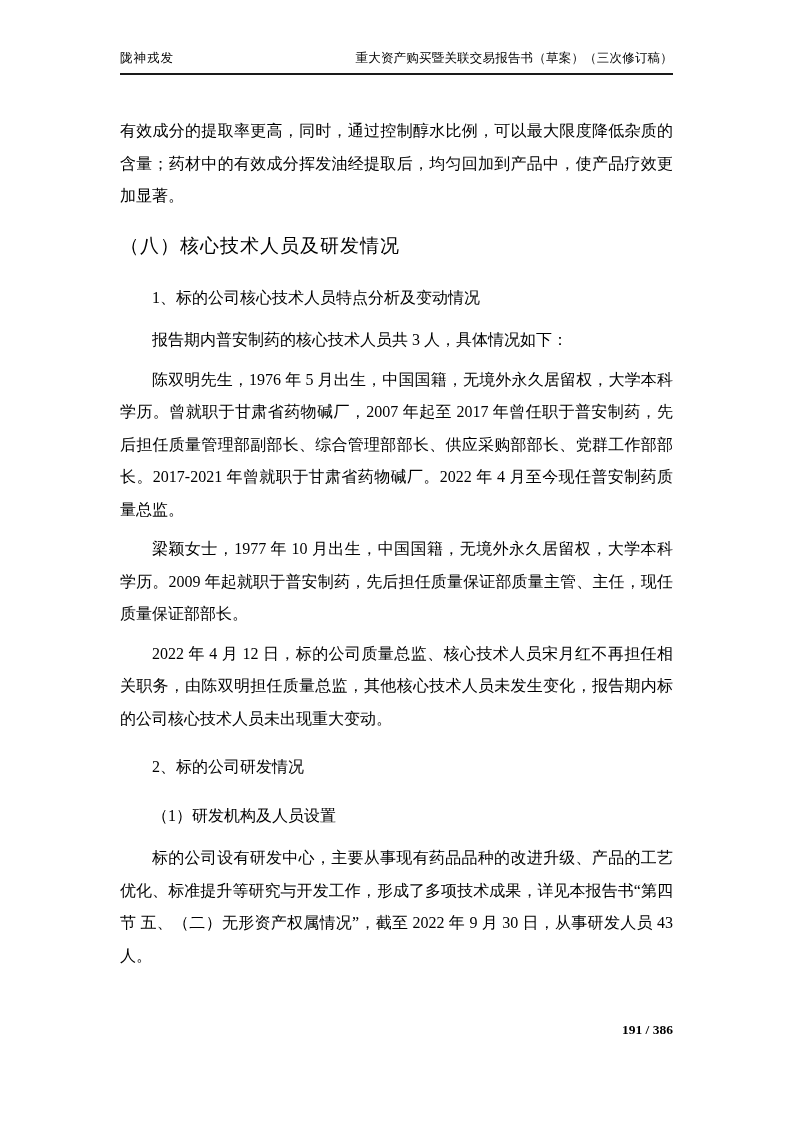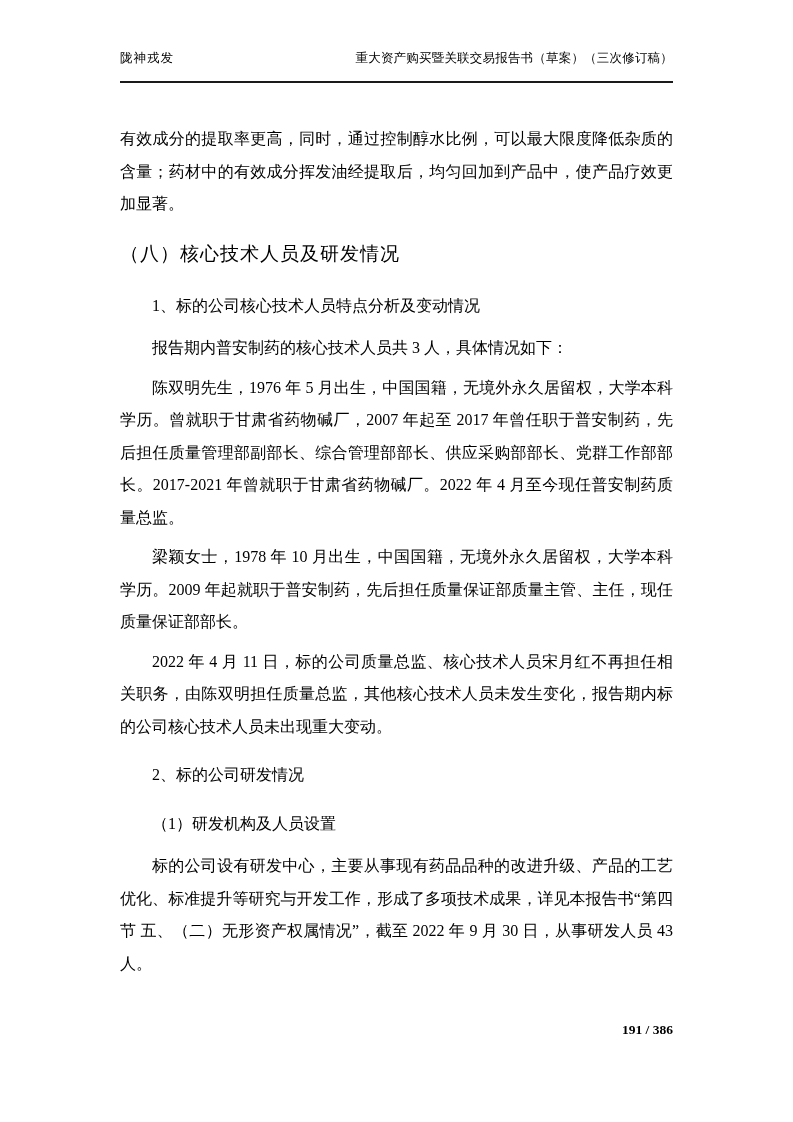--- a/index.html
+++ b/index.html
@@ -14,21 +14,21 @@
     margin: 0 auto;
     background: #ffffff;
     box-sizing: border-box;
     padding: 0 120px;
     color: #000000;
     font-family: "Liberation Serif", "DejaVu Serif", serif;
     overflow: hidden;
   }
   .header {
     padding-top: 50px;
-    padding-bottom: 15px;
+    padding-bottom: 7px;
     border-bottom: 2px solid #1a1a1a;
     display: flex;
     justify-content: space-between;
     align-items: flex-end;
     font-size: 12.5px;
     line-height: 16px;
   }
   .header .h-left { letter-spacing: 1px; }
   .header .h-right { letter-spacing: 0.2px; }
   .content {
@@ -87,24 +87,24 @@
     <p class="body noindent">有效成分的提取率更高，同时，通过控制醇水比例，可以最大限度降低杂质的含量；药材中的有效成分挥发油经提取后，均匀回加到产品中，使产品疗效更加显著。</p>
 
     <h2 class="heading">（八）核心技术人员及研发情况</h2>
 
     <p class="subtitle">1、标的公司核心技术人员特点分析及变动情况</p>
 
     <p class="body">报告期内普安制药的核心技术人员共 3 人，具体情况如下：</p>
 
     <p class="body">陈双明先生，1976 年 5 月出生，中国国籍，无境外永久居留权，大学本科学历。曾就职于甘肃省药物碱厂，2007 年起至 2017 年曾任职于普安制药，先后担任质量管理部副部长、综合管理部部长、供应采购部部长、党群工作部部长。2017-2021 年曾就职于甘肃省药物碱厂。2022 年 4 月至今现任普安制药质量总监。</p>
 
-    <p class="body">梁颖女士，1978 年 10 月出生，中国国籍，无境外永久居留权，大学本科学历。2009 年起就职于普安制药，先后担任质量保证部质量主管、主任，现任质量保证部部长。</p>
+    <p class="body">梁颖女士，1977 年 10 月出生，中国国籍，无境外永久居留权，大学本科学历。2009 年起就职于普安制药，先后担任质量保证部质量主管、主任，现任质量保证部部长。</p>
 
 
-    <p class="body">2022 年 4 月 11 日，标的公司质量总监、核心技术人员宋月红不再担任相关职务，由陈双明担任质量总监，其他核心技术人员未发生变化，报告期内标的公司核心技术人员未出现重大变动。</p>
+    <p class="body">2022 年 4 月 12 日，标的公司质量总监、核心技术人员宋月红不再担任相关职务，由陈双明担任质量总监，其他核心技术人员未发生变化，报告期内标的公司核心技术人员未出现重大变动。</p>
 
     <p class="subtitle">2、标的公司研发情况</p>
 
     <p class="subtitle">（1）研发机构及人员设置</p>
 
     <p class="body">标的公司设有研发中心，主要从事现有药品品种的改进升级、产品的工艺优化、标准提升等研究与开发工作，形成了多项技术成果，详见本报告书“第四节 五、（二）无形资产权属情况”，截至 2022 年 9 月 30 日，从事研发人员 43 人。</p>
 
   </div>
 
   <div class="footer">

